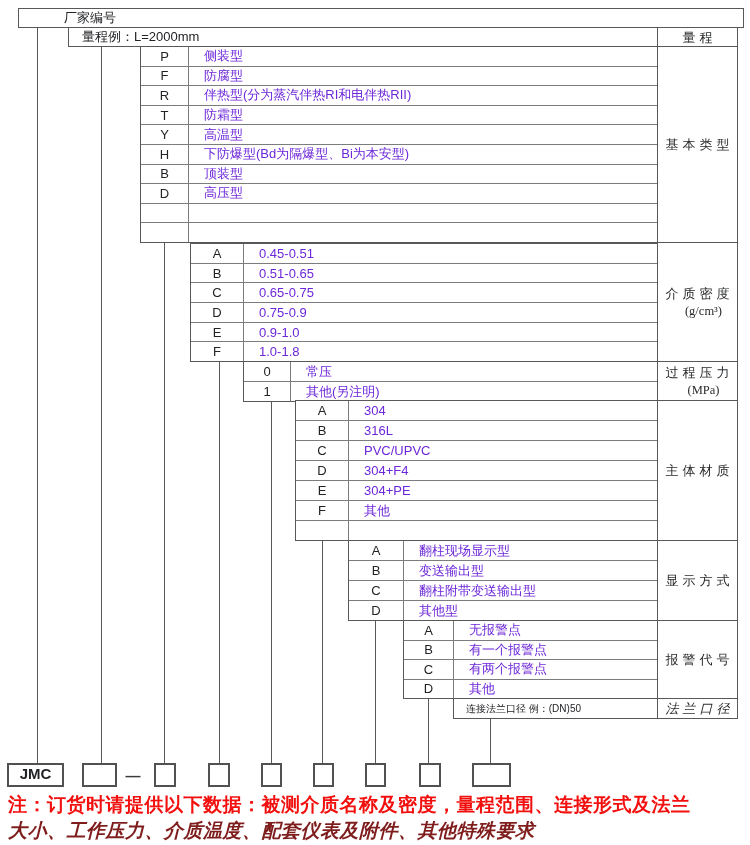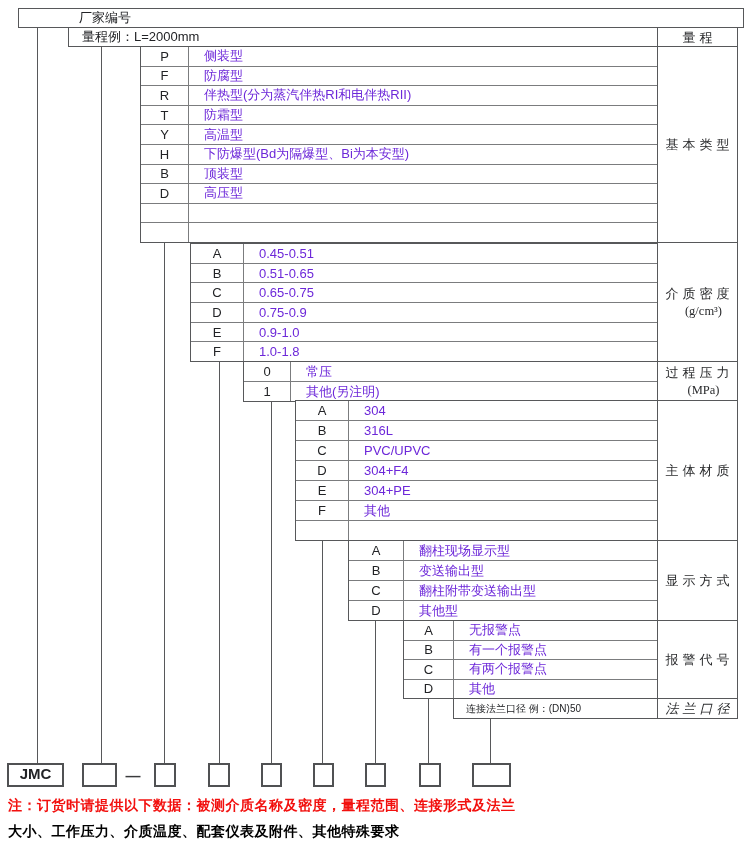--- a/index.html
+++ b/index.html
@@ -4,21 +4,21 @@
 <style>
   * { margin:0; padding:0; box-sizing:border-box; }
   body { background:#ffffff; font-family:"Liberation Sans", sans-serif; }
   .frame { position:relative; width:750px; height:845px; background:#ffffff; overflow:hidden; }
 
   
   .bx { position:absolute; border:1px solid #57585a; background:#ffffff; }
   .cell-text { font-size:13px; color:#222326; line-height:18px; display:flex; align-items:center; }
 
   
-  .manufacturer-row { left:18px; top:8px; width:726px; height:20px; padding-left:60px; }
+  .manufacturer-row { left:18px; top:8px; width:726px; height:20px; padding-left:45px; }
   .range-row { left:68px; top:27px; width:590px; height:20px; padding-left:13px; }
 
   
   .tbl { position:absolute; border:1px solid #57585a; display:flex; flex-direction:column; background:#fff; }
   .trow { flex:1; display:flex; align-items:stretch; border-top:1px solid #7b7c7e; }
   .trow:first-child { border-top:none; }
   .tcode { width:var(--cw); border-right:1px solid #7b7c7e; display:flex; align-items:center; justify-content:center; font-size:13px; color:#222326; }
   .tdesc { flex:1; display:flex; align-items:center; padding-left:15px; font-size:13px; color:#6d28d9; white-space:nowrap; overflow:hidden; }
 
   #tbl-basic    { left:140px; top:46px;  width:518px; height:197px; --cw:48px; }
@@ -59,21 +59,21 @@
   #box-basic  { left:154px; width:22px; }
   #box-density{ left:208px; width:22px; }
   #box-press  { left:261px; width:21px; }
   #box-mat    { left:313px; width:21px; }
   #box-disp   { left:365px; width:21px; }
   #box-alarm  { left:419px; width:22px; }
   #box-flange { left:472px; width:39px; }
   .dash-sep { position:absolute; left:116px; top:763px; width:34px; height:24px; display:flex; align-items:center; justify-content:center; font-size:15px; font-weight:bold; color:#3a3b3d; border:none; background:transparent; }
 
   
-  .note { position:absolute; left:8px; top:792px; width:740px; font-size:14px; font-weight:bold; line-height:26px; letter-spacing:0.5px; }
+  .note { position:absolute; left:8px; top:792px; width:740px; font-size:19px; font-weight:bold; line-height:26px; letter-spacing:0.5px; }
 </style>
 </head>
 <body>
 
 <div class="frame">
 
   <div class="bx cell-text manufacturer-row">
     <span>厂家编号</span>
   </div>
   <div class="bx cell-text range-row">
@@ -276,16 +276,16 @@
   <div class="code-box" id="box-basic"></div>
   <div class="code-box" id="box-density"></div>
   <div class="code-box" id="box-press"></div>
   <div class="code-box" id="box-mat"></div>
   <div class="code-box" id="box-disp"></div>
   <div class="code-box" id="box-alarm"></div>
   <div class="code-box" id="box-flange"></div>
 
   <div class="note" style="color: rgb(242, 16, 14);">
     <div style="color: rgb(242, 16, 14);">注：订货时请提供以下数据：被测介质名称及密度，量程范围、连接形式及法兰</div>
-    <div style="color: #000000;">大小、工作压力、介质温度、配套仪表及附件、其他特殊要求</div>
+    <div style="color: #7f1d1d; font-style: italic;">大小、工作压力、介质温度、配套仪表及附件、其他特殊要求</div>
   </div>
 
 </div>
 
 </body></html>

